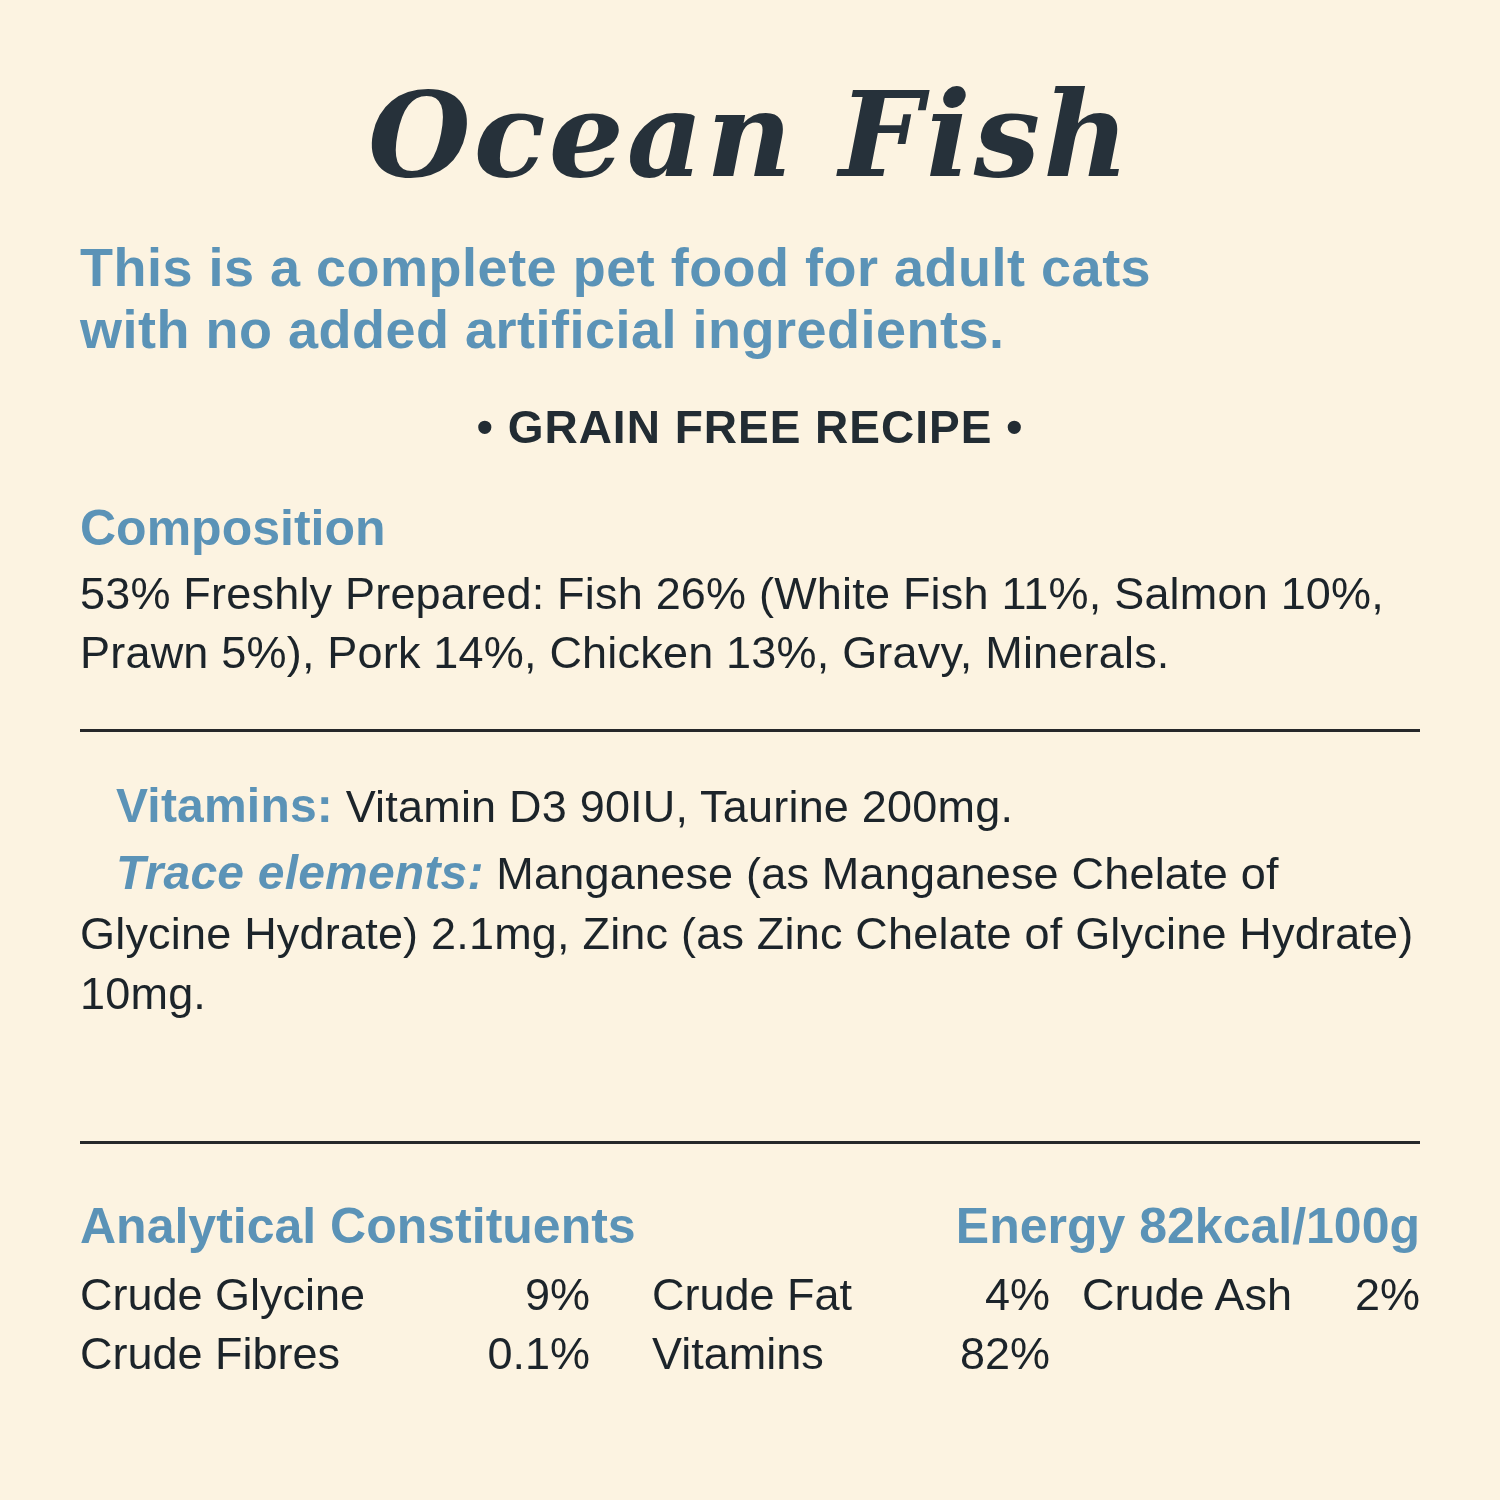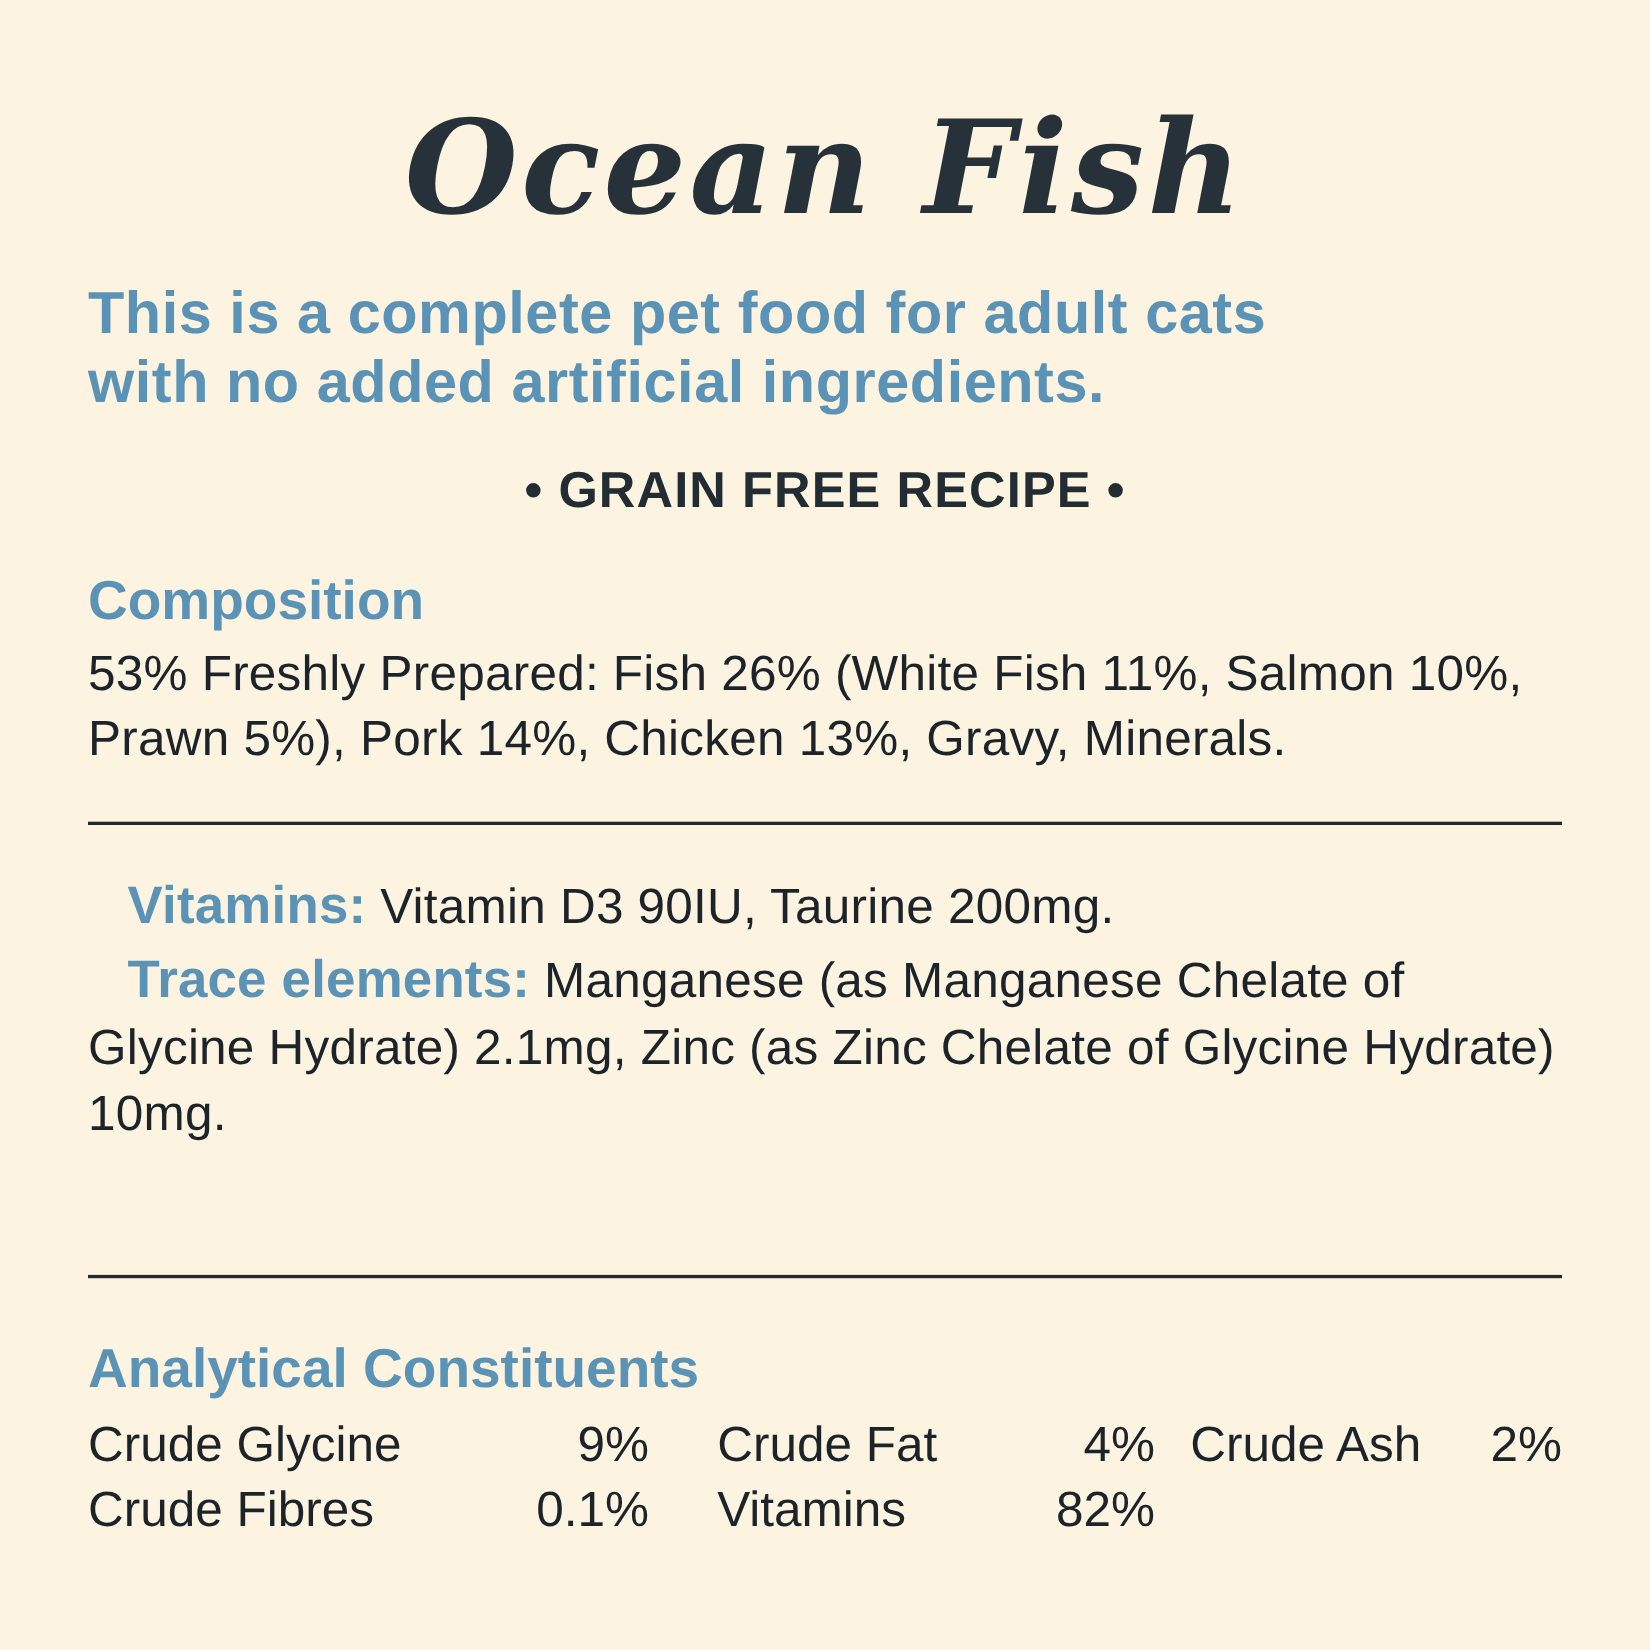--- a/index.html
+++ b/index.html
@@ -7,21 +7,21 @@
     width: 1500px;
     height: 1500px;
     background: #fcf3e1;
     font-family: "Liberation Sans", sans-serif;
     color: #1d262c;
     overflow: hidden;
   }
   .label-container {
     width: 1500px;
     height: 1500px;
-    padding: 82px 80px 0 80px;
+    padding: 64px 80px 0 80px;
   }
   .product-title {
     text-align: center;
     font-family: "DejaVu Serif", serif;
     font-style: italic;
     font-weight: 700;
     font-size: 118px;
     line-height: 1.2;
     color: #26313a;
     letter-spacing: 3px;
@@ -65,21 +65,21 @@
   .divider-1 { margin-top: 46px; }
   .divider-2 { margin-top: 118px; }
   .additives-section { margin-top: 42px; }
   .additive-line { margin-top: 4px; }
   .inline-label {
     color: #5b93b7;
     font-weight: bold;
     font-size: 48px;
     margin-left: 36px;
   }
-  .trace-label { }
+  .trace-label { font-style: italic; }
   .analytical-header {
     margin-top: 52px;
     display: flex;
     justify-content: space-between;
     align-items: flex-start;
   }
   .analytical-grid {
     display: grid;
     grid-template-columns: 380px 130px 330px 130px 270px 100px;
     font-size: 45px;
@@ -119,20 +119,21 @@
     <div class="body-text additive-line">
       <span class="inline-label trace-label">Trace elements:</span><span> Manganese (as Manganese Chelate of Glycine Hydrate) 2.1mg, Zinc (as Zinc Chelate of Glycine Hydrate) 10mg.</span>
     </div>
   </div>
 
   <hr class="divider divider-2">
 
   <div class="analytical-section">
     <div class="analytical-header">
       <span class="section-heading">Analytical Constituents</span>
+      <span class="section-heading">Energy 82kcal/100g</span>
     </div>
     <div class="analytical-grid">
       <span>Crude Glycine</span>
       <span class="grid-value">9%</span>
       <span class="pad-col-2">Crude Fat</span>
       <span class="grid-value">4%</span>
       <span class="pad-col-3">Crude Ash</span>
       <span class="grid-value">2%</span>
       <span>Crude Fibres</span>
       <span class="grid-value">0.1%</span>

